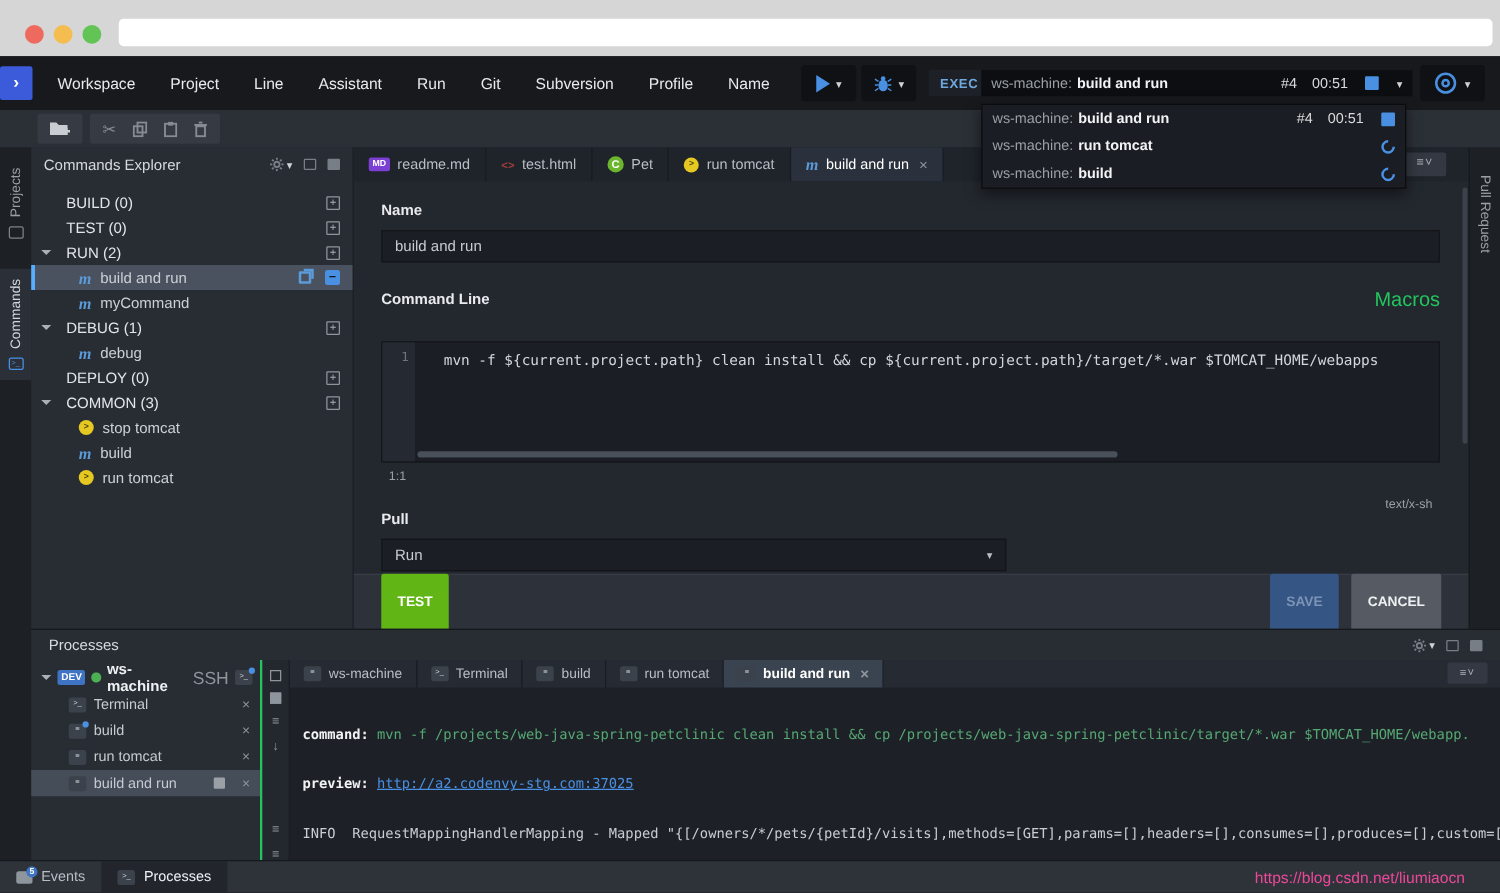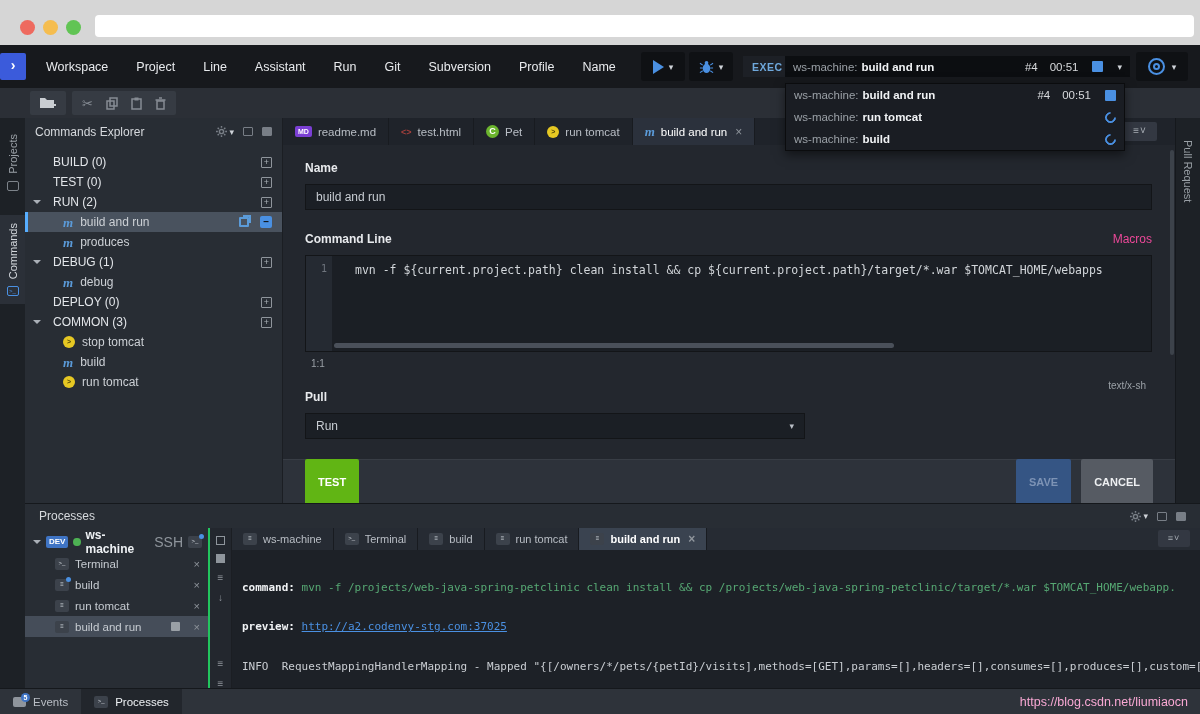--- a/index.html
+++ b/index.html
@@ -93,22 +93,22 @@
   .ico-md { background:#7b3fd4; color:#fff; font-size:7px; font-weight:bold; border-radius:2px; padding:2px 3px; line-height:1; }
   .ico-html { color:#a5403c; font-size:9px; font-weight:bold; }
   .ico-class { width:13px; height:13px; background:#6cb52e; border-radius:50%; color:#fff; font-size:9px; font-weight:bold; text-align:center; line-height:13px; }
   .tab-close { color:#8f959c; font-size:12px; margin-left:2px; }
   .hamburger { position:absolute; right:18px; top:4px; width:34px; height:19px; background:#333842; border-radius:2px; color:#aab0b7; font-size:10px; text-align:center; line-height:18px; letter-spacing:1px; }
   .editor-vscroll { position:absolute; right:1px; top:32px; width:4px; height:205px; background:#3c424a; border-radius:2px; }
 
   .form { padding:16px 22px 0 22px; }
   .form-label { color:#e8eaed; font-size:12px; font-weight:bold; margin-bottom:9px; }
   .text-input { width:847px; height:26px; background:#1b1f25; border:1px solid #131518; color:#c7ccd2; font-size:12px; padding:0 10px; outline:none; }
-  .cl-row { display:flex; align-items:flex-start; margin-top:22px; margin-bottom:9px; width:847px; }
-  .macros-link { margin-left:auto; color:#ec4899; font-size:12px; }
+  .cl-row { display:flex; align-items:flex-start; margin-top:22px; margin-bottom:23px; width:847px; }
+  .macros-link { margin-left:auto; color:#22c55e; font-size:16px; }
   .code-editor { width:847px; height:97px; background:#1b1f25; border:1px solid #131518; position:relative; display:flex; }
   .gutter { width:26px; background:#252a32; color:#6f757d; font-family:"DejaVu Sans Mono", monospace; font-size:10px; text-align:right; padding:7px 5px 0 0; }
   .codeline { font-family:"DejaVu Sans Mono", monospace; font-size:11.5px; color:#d2d6da; padding:7px 0 0 7px; white-space:pre; overflow:hidden; flex:1;margin-left:16px; }
   .hscroll-thumb { position:absolute; left:28px; bottom:3px; width:560px; height:5px; background:#4a505a; border-radius:3px; }
   .editor-status { width:847px; height:22px; display:flex; align-items:center; font-size:10px; color:#9aa0a6; padding:0 6px; }
   .es-right { margin-left:auto; display:flex; gap:34px;flex-direction:column; }
   .goal-label { margin-top:16px; }
   .goal-select { width:500px; height:26px; background:#1b1f25; border:1px solid #131518; color:#c7ccd2; font-size:12px; padding:0 10px; display:flex; align-items:center; }
   .goal-select .caret { margin-left:auto; color:#b9bec5; }
   .form-footer { position:absolute; left:0; bottom:0; width:100%; height:44px; background:#2d323a; border-top:1px solid #383d45; display:flex; align-items:center; padding:0 22px; }
@@ -152,21 +152,21 @@
   .lbl { color:#f0f2f4; font-weight:bold; }
   .cmd-green { color:#56a873; }
   .link-blue { color:#4a90e2; text-decoration:underline;text-align:right; }
 
   
   .statusbar { position:absolute; left:0; top:688px; width:1200px; height:26px; background:#2e333a; border-top:1px solid #15181c; display:flex; align-items:stretch; }
   .sb-tab { display:flex; align-items:center; gap:7px; padding:0 13px; color:#b9bec5; font-size:11.5px; }
   .sb-tab.active { background:#22262c; color:#eef1f4; }
   .bubble-ico { width:13px; height:10px; background:#8f959c; border-radius:2px; position:relative; }
   .bubble-ico .badge { position:absolute; right:-4px; top:-4px; background:#3f74c4; color:#fff; font-size:7px; font-weight:bold; border-radius:50%; width:9px; height:9px; text-align:center; line-height:9px; }
-  .watermark { margin-left:auto; color:#f9a8d4; font-size:12.5px; display:flex; align-items:center; padding-right:12px; }
+  .watermark { margin-left:auto; color:#ec4899; font-size:12.5px; display:flex; align-items:center; padding-right:28px; }
 </style>
 </head>
 <body>
 
 <div class="titlebar">
   <span class="tl-dot dot-red"></span>
   <span class="tl-dot dot-yellow"></span>
   <span class="tl-dot dot-green"></span>
   <div class="address-bar"></div>
 </div>
@@ -304,21 +304,21 @@
     <div class="tree-row cmd-row selected">
       <span class="m-ico">m</span>
       <span class="cmd-label">build and run</span>
       <span class="row-actions">
         <span class="dup-ico"></span>
         <span class="minus-ico">–</span>
       </span>
     </div>
     <div class="tree-row cmd-row">
       <span class="m-ico">m</span>
-      <span class="cmd-label">produces</span>
+      <span class="cmd-label">myCommand</span>
     </div>
     <div class="tree-row">
       <span class="tree-chev"></span>
       <span class="cat-label">DEBUG (1)</span>
       <span class="plus-box">+</span>
     </div>
     <div class="tree-row cmd-row">
       <span class="m-ico">m</span>
       <span class="cmd-label">debug</span>
     </div>

